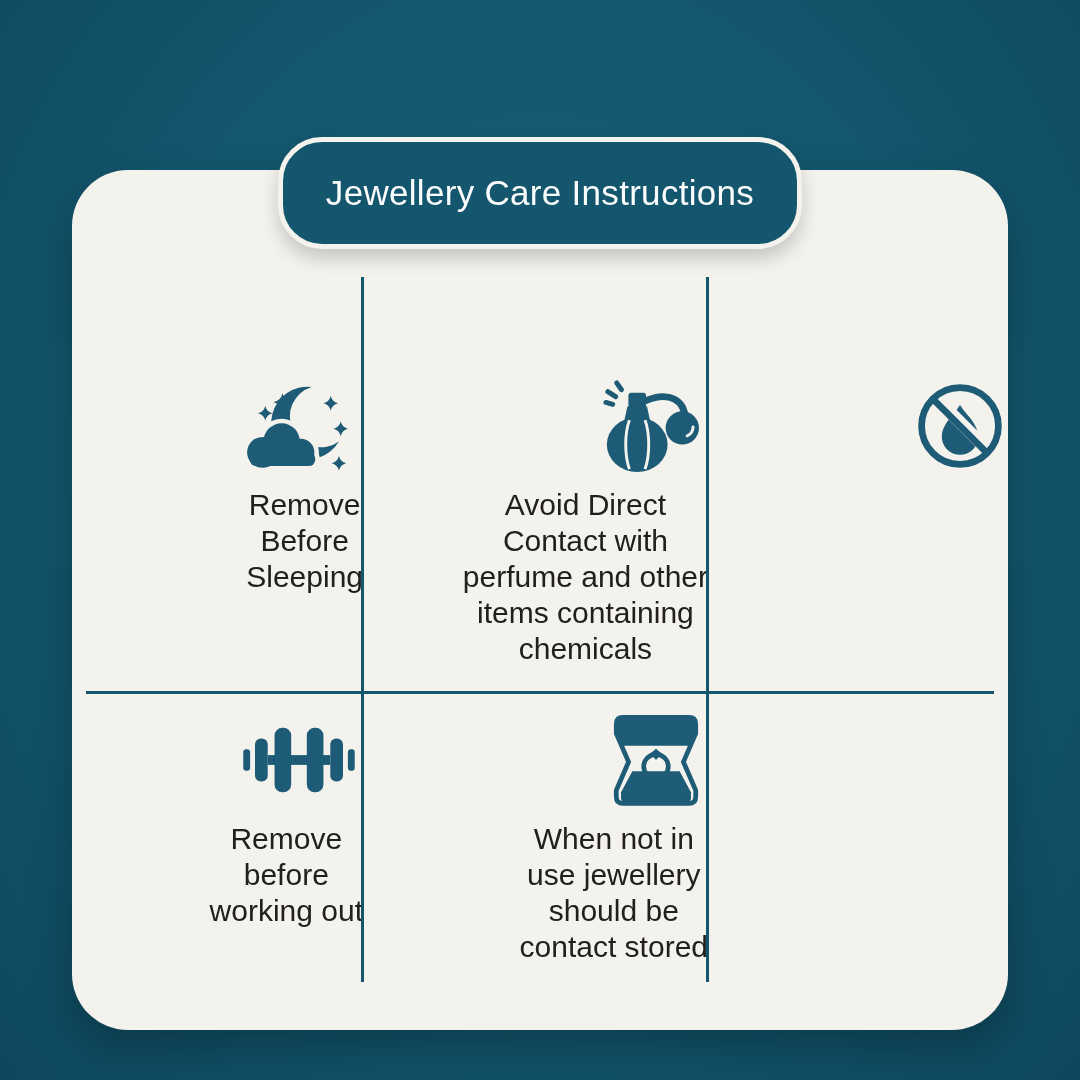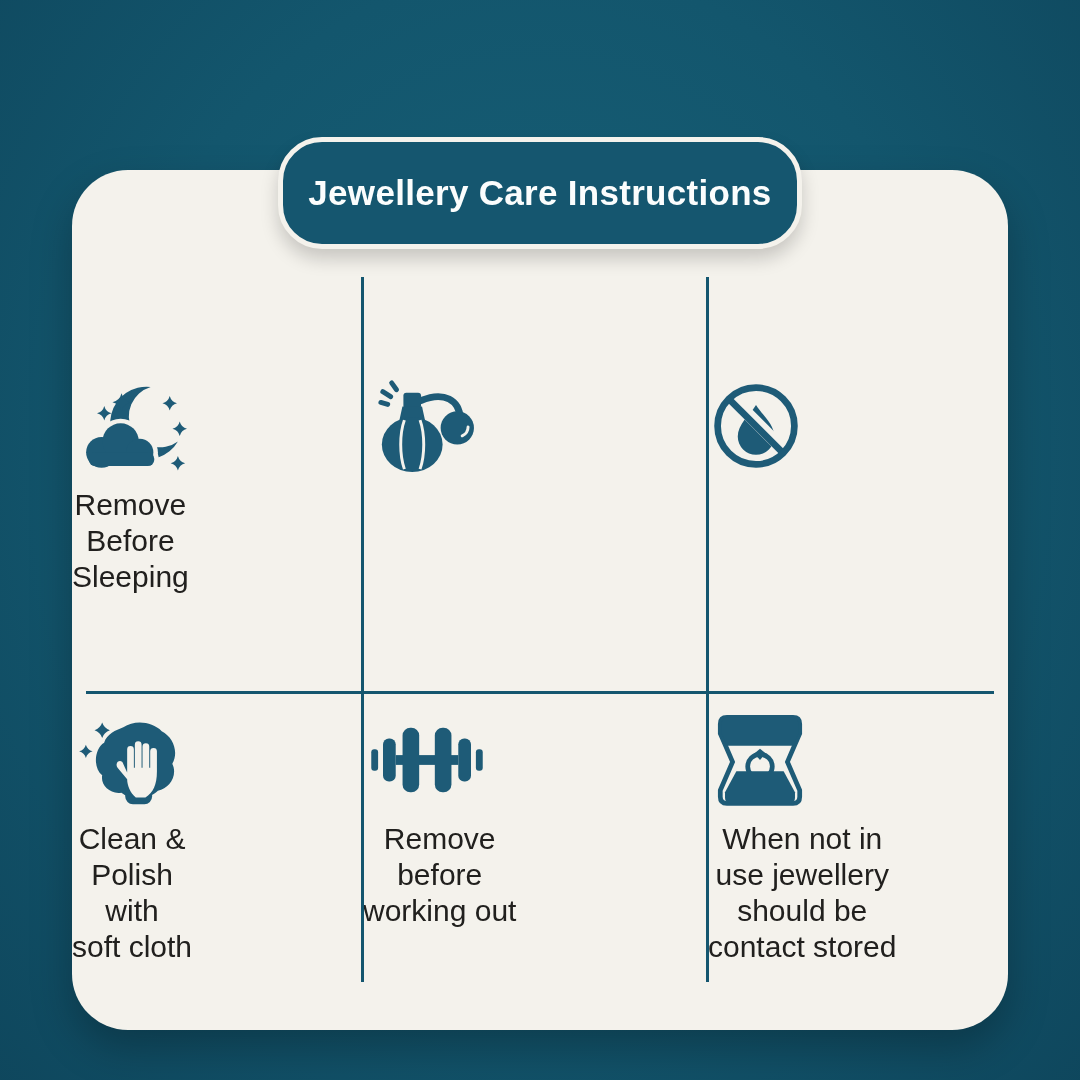--- a/index.html
+++ b/index.html
@@ -23,34 +23,34 @@
     position:absolute; left:50%; top:137px; transform:translateX(-50%);
     width:524px; height:112px;
     background:var(--banner);
     border:5px solid var(--card);
     border-radius:44px;
     display:flex; align-items:center; justify-content:center;
     box-shadow:0 10px 18px rgba(0,0,0,.18);
     z-index:3;
   }
   .banner span{
-    color:var(--title); font-size:35px; font-weight:700; letter-spacing:.3px;text-align:center;
+    color:var(--title); font-size:35px; font-weight:400; letter-spacing:.3px;text-align:center;
   }
   .divider{position:absolute; background:var(--divider); z-index:1;}
   .divider.v1{left:289px; top:107px; width:3px; height:705px;}
   .divider.v2{left:634px; top:107px; width:3px; height:705px;}
   .divider.h {left:14px; top:521px; width:908px; height:3px;}
   .grid{
     position:absolute; inset:0;
     display:grid;
     grid-template-columns:291px 345px 300px;
     grid-template-rows:523px 337px;
   }
   .cell{
-    display:flex; flex-direction:column; align-items:flex-start;
+    display:flex; flex-direction:column; align-items:flex-end;
   }
   .row1{padding-top:206px;}
   .row2{padding-top:17px;}
   .icon-box{
     height:100px; display:flex; align-items:center; justify-content:center;
     color:var(--teal);
   }
   .icon-box svg{display:block;}
   .cell-text{
     margin-top:11px;
@@ -108,48 +108,38 @@
           <path d="M58 24 C 82 14 97 24 98 42" fill="none" stroke="currentColor" stroke-width="7" stroke-linecap="round"></path>
           <circle cx="95" cy="52" r="17"></circle>
           <path class="negstroke" d="M100 60 a 10 10 0 0 0 6 -9" stroke-width="3" stroke-linecap="round"></path>
           <rect x="40" y="16" width="18" height="16" rx="3"></rect>
           <path d="M36 44 L62 44 L59 30 L39 30 Z"></path>
           <ellipse cx="49" cy="69" rx="31" ry="28"></ellipse>
           <path class="negstroke" d="M41 44 C36 58 36 80 41 94" stroke-width="3"></path>
           <path class="negstroke" d="M57 44 C62 58 62 80 57 94" stroke-width="3"></path>
         </svg>
       </div>
+      <div class="cell-text">Avoid Direct
+Contact with
+perfume and other
+items containing
+chemicals</div>
     </div>
 
     <div class="cell row1">
       <div class="icon-box">
         <svg width="96" height="96" viewBox="0 0 100 100" fill="currentColor">
           <path d="M50 28 C57 39 69 48 69 61 A19 19 0 0 1 31 61 C31 48 43 39 50 28 Z"></path>
           <line x1="30" y1="26" x2="75" y2="71" stroke="#f4f2ec" stroke-width="13"></line>
           <line x1="21.7" y1="21.7" x2="78.3" y2="78.3" stroke="currentColor" stroke-width="7"></line>
           <circle cx="50" cy="50" r="40" fill="none" stroke="currentColor" stroke-width="7"></circle>
         </svg>
       </div>
     </div>
 
-    <div class="cell row2">
-      <div class="icon-box">
-        <svg width="118" height="96" viewBox="0 0 120 100" fill="currentColor">
-          <path d="M30 11 Q32 17 38 19 Q32 21 30 27 Q28 21 22 19 Q28 17 30 11 Z"></path>
-          <path d="M13 34 Q14.6 39.4 20 41 Q14.6 42.6 13 48 Q11.4 42.6 6 41 Q11.4 39.4 13 34 Z"></path>
-          <path d="M52 16 C64 8 82 10 92 20 C104 26 110 42 103 54 C109 66 100 80 88 82 C78 92 60 92 50 84 C38 86 28 76 30 66 C20 58 22 38 32 32 C35 23 44 19 52 16 Z"></path>
-          <rect x="54" y="72" width="28" height="24" rx="8"></rect>
-          <path class="neg" d="M56 63 L56 39 A3.5 3.5 0 0 1 63 39 L63 58 L64 58 L64 34 A3.5 3.5 0 0 1 71 34 L71 58 L72 58 L72 36 A3.5 3.5 0 0 1 79 36 L79 58 L80 58 L80 41 A3.5 3.5 0 0 1 87 41 L87 62 C87 76 83 84 75 89 L65 89 C59 84 56 76 56 70 L46 58 C43 54 47 49 51 52 Z"></path>
-        </svg>
-      </div>
-      <div class="cell-text">Clean &amp;
-Polish
-with
-soft cloth</div>
-    </div>
 
     <div class="cell row2">
       <div class="icon-box">
         <svg width="128" height="88" viewBox="0 0 130 90" fill="currentColor">
           <rect x="33" y="40" width="64" height="10"></rect>
           <rect x="40" y="12" width="17" height="66" rx="8"></rect>
           <rect x="73" y="12" width="17" height="66" rx="8"></rect>
           <rect x="20" y="23" width="13" height="44" rx="6"></rect>
           <rect x="97" y="23" width="13" height="44" rx="6"></rect>
           <rect x="8" y="34" width="7" height="22" rx="3"></rect>

